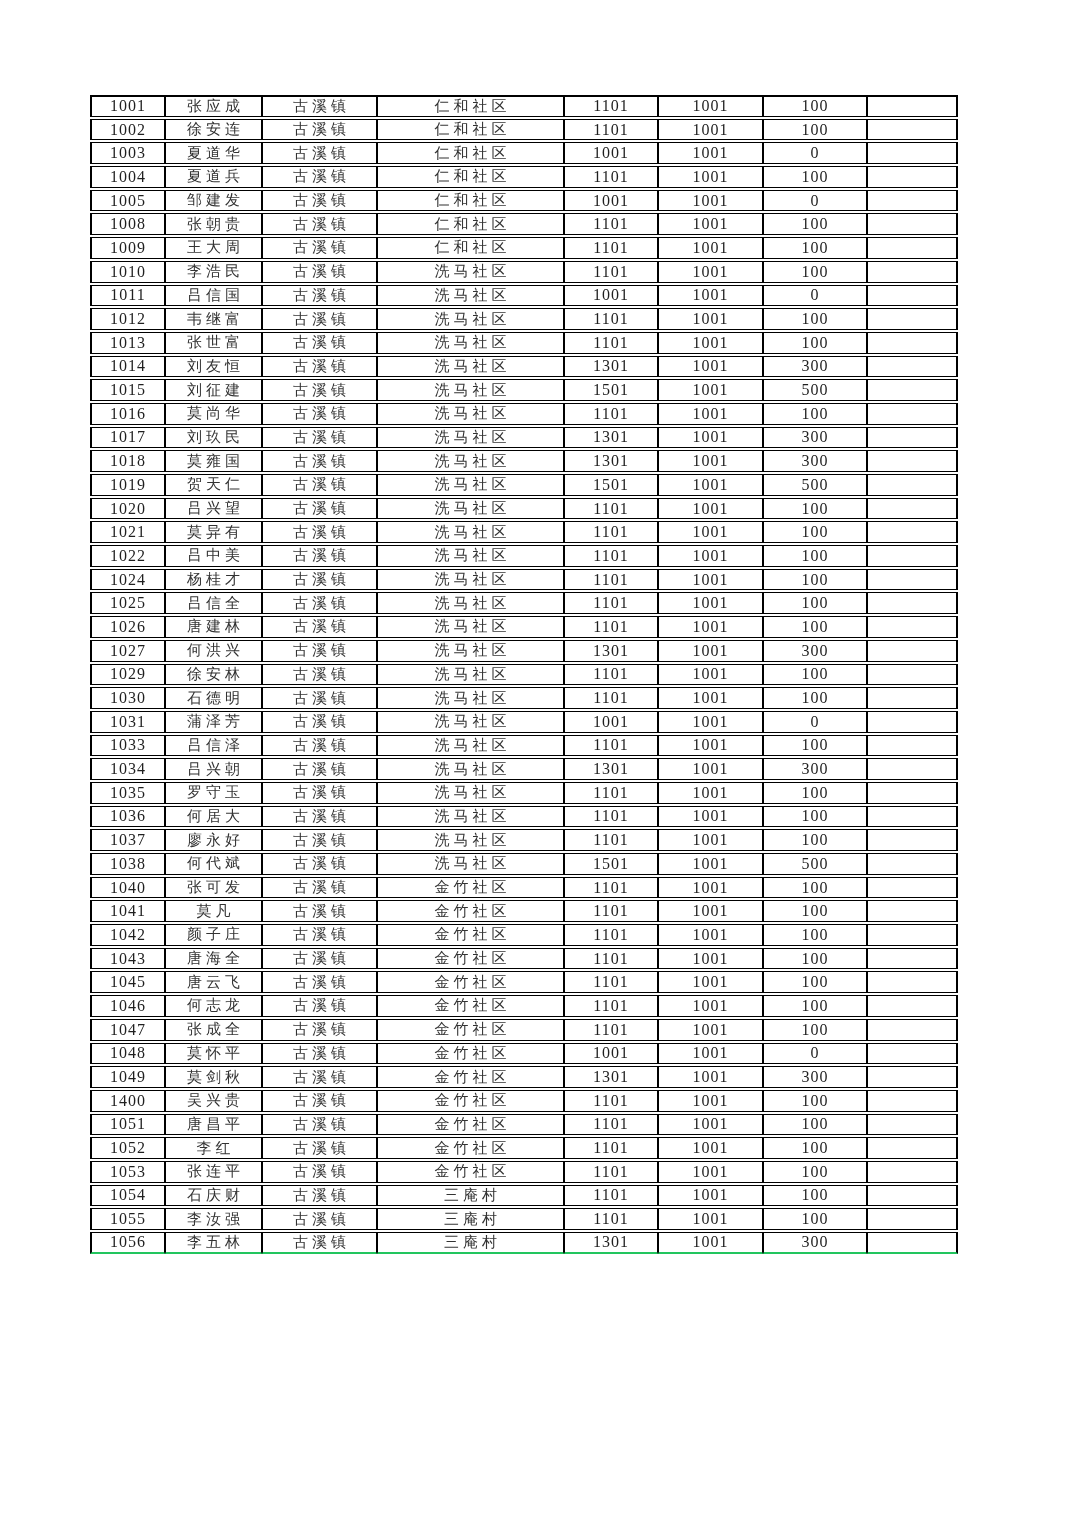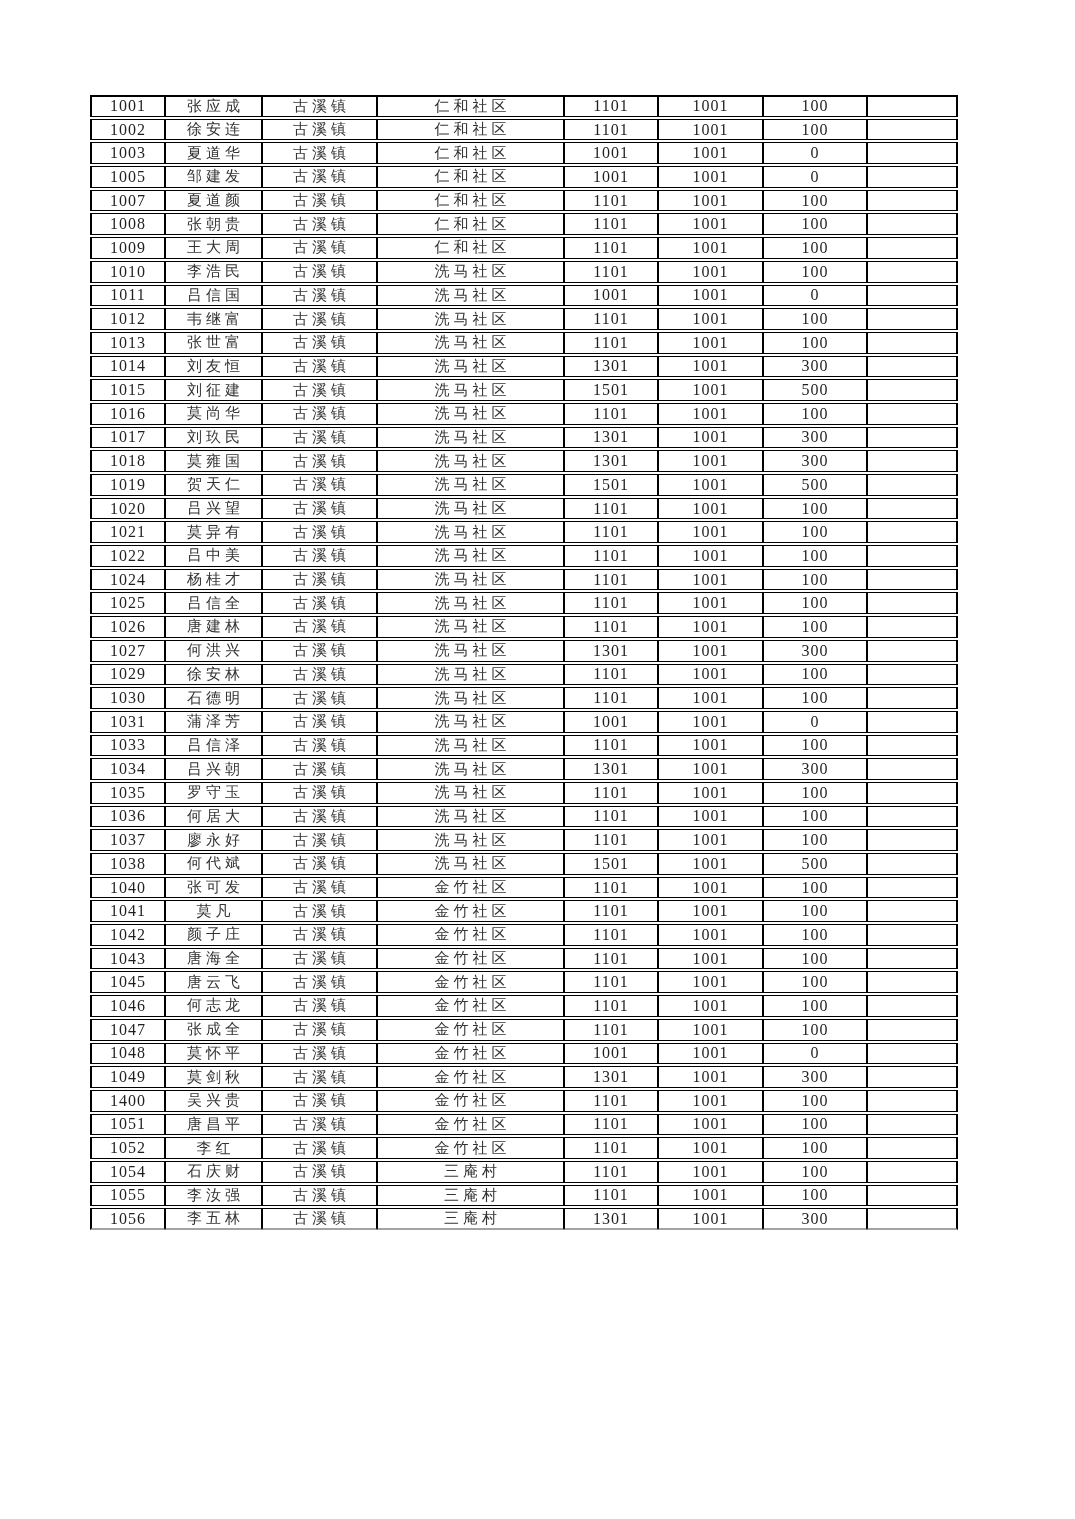--- a/index.html
+++ b/index.html
@@ -46,21 +46,21 @@
     font-size: 15px;
     letter-spacing: 4px;
     text-indent: 4px;
     color: #333333;
   }
   table.sheet td.num {
     letter-spacing: 1px;
   }
   
   table.sheet tr:first-child td { border-top: 2px solid #000000; }
-  table.sheet tr:last-child td  { border-bottom: 2px solid #a3a3a3; }
+  table.sheet tr:last-child td  { border-bottom: 2px solid #22c55e; }
   table.sheet td:first-child    { border-left: 2px solid #000000; }
   table.sheet td:last-child     { border-right: 2px solid #000000; }
 </style>
 </head>
 <body>
 
 <div class="page">
   <table class="sheet">
     <colgroup>
       <col style="width:75px">
@@ -97,40 +97,40 @@
           <td class="num">1003</td>
           <td class="cjk">夏道华</td>
           <td class="cjk">古溪镇</td>
           <td class="cjk">仁和社区</td>
           <td class="num">1001</td>
           <td class="num">1001</td>
           <td class="num">0</td>
           <td class="blank"></td>
         </tr>
         <tr>
+          <td class="num">1004</td>
+          <td class="cjk">夏道兵</td>
+          <td class="cjk">古溪镇</td>
+          <td class="cjk">仁和社区</td>
+          <td class="num">1101</td>
+          <td class="num">1001</td>
+          <td class="num">100</td>
+          <td class="blank"></td>
+        </tr>
+        <tr>
           <td class="num">1005</td>
           <td class="cjk">邹建发</td>
           <td class="cjk">古溪镇</td>
           <td class="cjk">仁和社区</td>
           <td class="num">1001</td>
           <td class="num">1001</td>
           <td class="num">0</td>
           <td class="blank"></td>
         </tr>
         <tr>
-          <td class="num">1007</td>
-          <td class="cjk">夏道颜</td>
-          <td class="cjk">古溪镇</td>
-          <td class="cjk">仁和社区</td>
-          <td class="num">1101</td>
-          <td class="num">1001</td>
-          <td class="num">100</td>
-          <td class="blank"></td>
-        </tr>
-        <tr>
           <td class="num">1008</td>
           <td class="cjk">张朝贵</td>
           <td class="cjk">古溪镇</td>
           <td class="cjk">仁和社区</td>
           <td class="num">1101</td>
           <td class="num">1001</td>
           <td class="num">100</td>
           <td class="blank"></td>
         </tr>
         <tr>
@@ -509,20 +509,30 @@
           <td class="cjk">古溪镇</td>
           <td class="cjk">金竹社区</td>
           <td class="num">1101</td>
           <td class="num">1001</td>
           <td class="num">100</td>
           <td class="blank"></td>
         </tr>
         <tr>
           <td class="num">1052</td>
           <td class="cjk">李红</td>
+          <td class="cjk">古溪镇</td>
+          <td class="cjk">金竹社区</td>
+          <td class="num">1101</td>
+          <td class="num">1001</td>
+          <td class="num">100</td>
+          <td class="blank"></td>
+        </tr>
+        <tr>
+          <td class="num">1053</td>
+          <td class="cjk">张连平</td>
           <td class="cjk">古溪镇</td>
           <td class="cjk">金竹社区</td>
           <td class="num">1101</td>
           <td class="num">1001</td>
           <td class="num">100</td>
           <td class="blank"></td>
         </tr>
         <tr>
           <td class="num">1054</td>
           <td class="cjk">石庆财</td>

